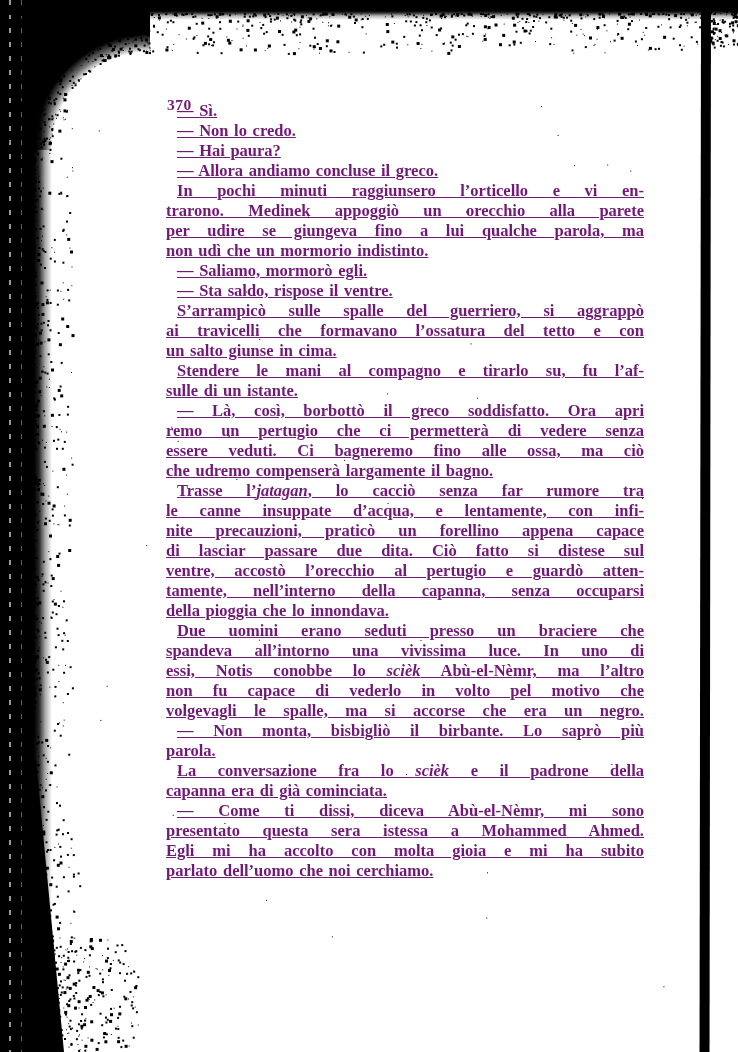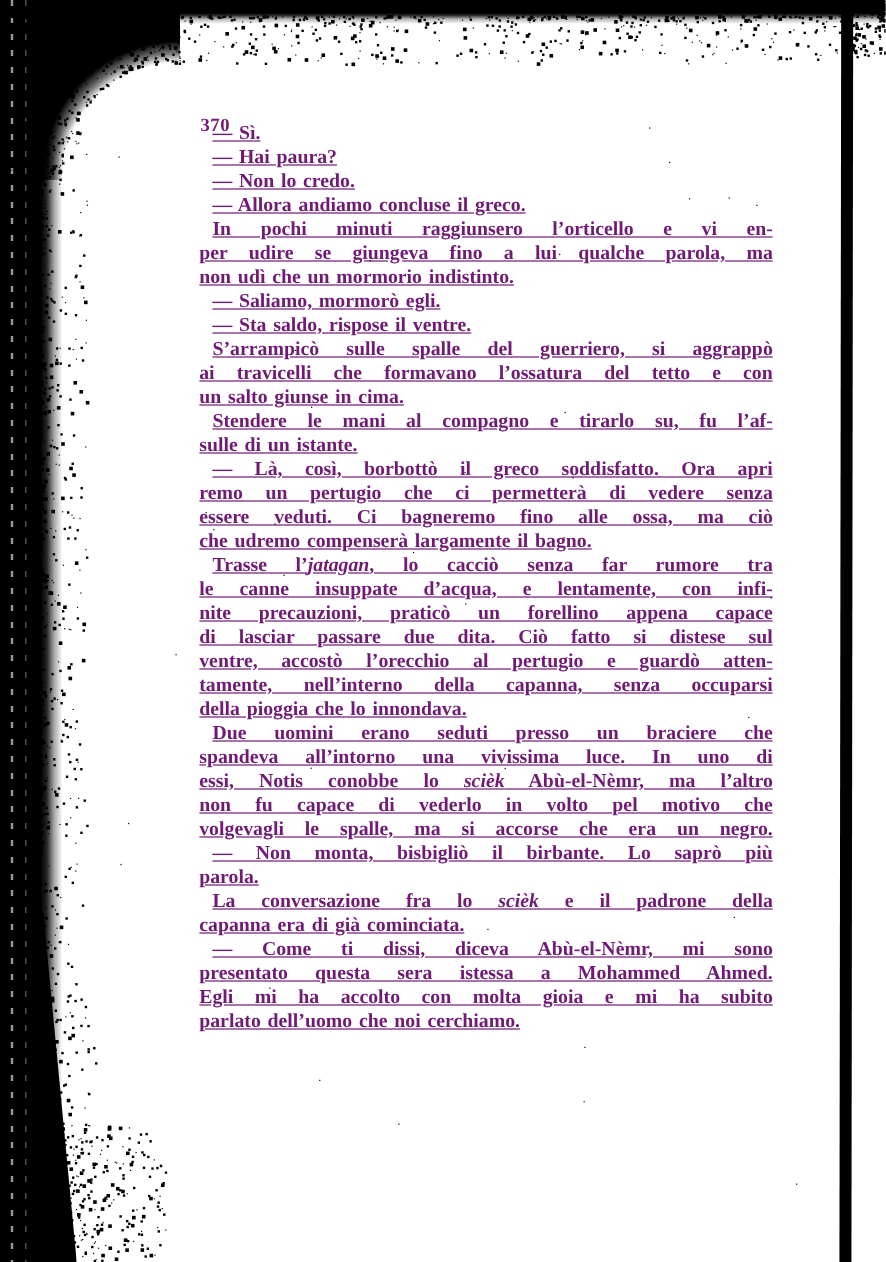--- a/index.html
+++ b/index.html
@@ -96,24 +96,25 @@
 </style>
 </head>
 <body>
 
 <div id="scan-page">
 
   <div id="page-number">370</div>
 
   <div id="text-block">
       <div class="line indent"><span>— Sì.</span></div>
+      <div class="line indent"><span>— Non lo credo.</span></div>
       <div class="line indent"><span>— Hai paura?</span></div>
-      <div class="line indent"><span>— Non lo credo.</span></div>
       <div class="line indent"><span>— Allora andiamo concluse il greco.</span></div>
       <div class="line indent fill"><span>In pochi minuti raggiunsero l’orticello e vi en-</span></div>
+      <div class="line fill"><span>trarono. Medinek appoggiò un orecchio alla parete</span></div>
       <div class="line fill"><span>per udire se giungeva fino a lui qualche parola, ma</span></div>
       <div class="line"><span>non udì che un mormorio indistinto.</span></div>
       <div class="line indent"><span>— Saliamo, mormorò egli.</span></div>
       <div class="line indent"><span>— Sta saldo, rispose il ventre.</span></div>
       <div class="line indent fill"><span>S’arrampicò sulle spalle del guerriero, si aggrappò</span></div>
       <div class="line fill"><span>ai travicelli che formavano l’ossatura del tetto e con</span></div>
       <div class="line"><span>un salto giunse in cima.</span></div>
       <div class="line indent fill"><span>Stendere le mani al compagno e tirarlo su, fu l’af-</span></div>
       <div class="line"><span>sulle di un istante.</span></div>
       <div class="line indent fill"><span>— Là, così, borbottò il greco soddisfatto. Ora apri</span></div>

